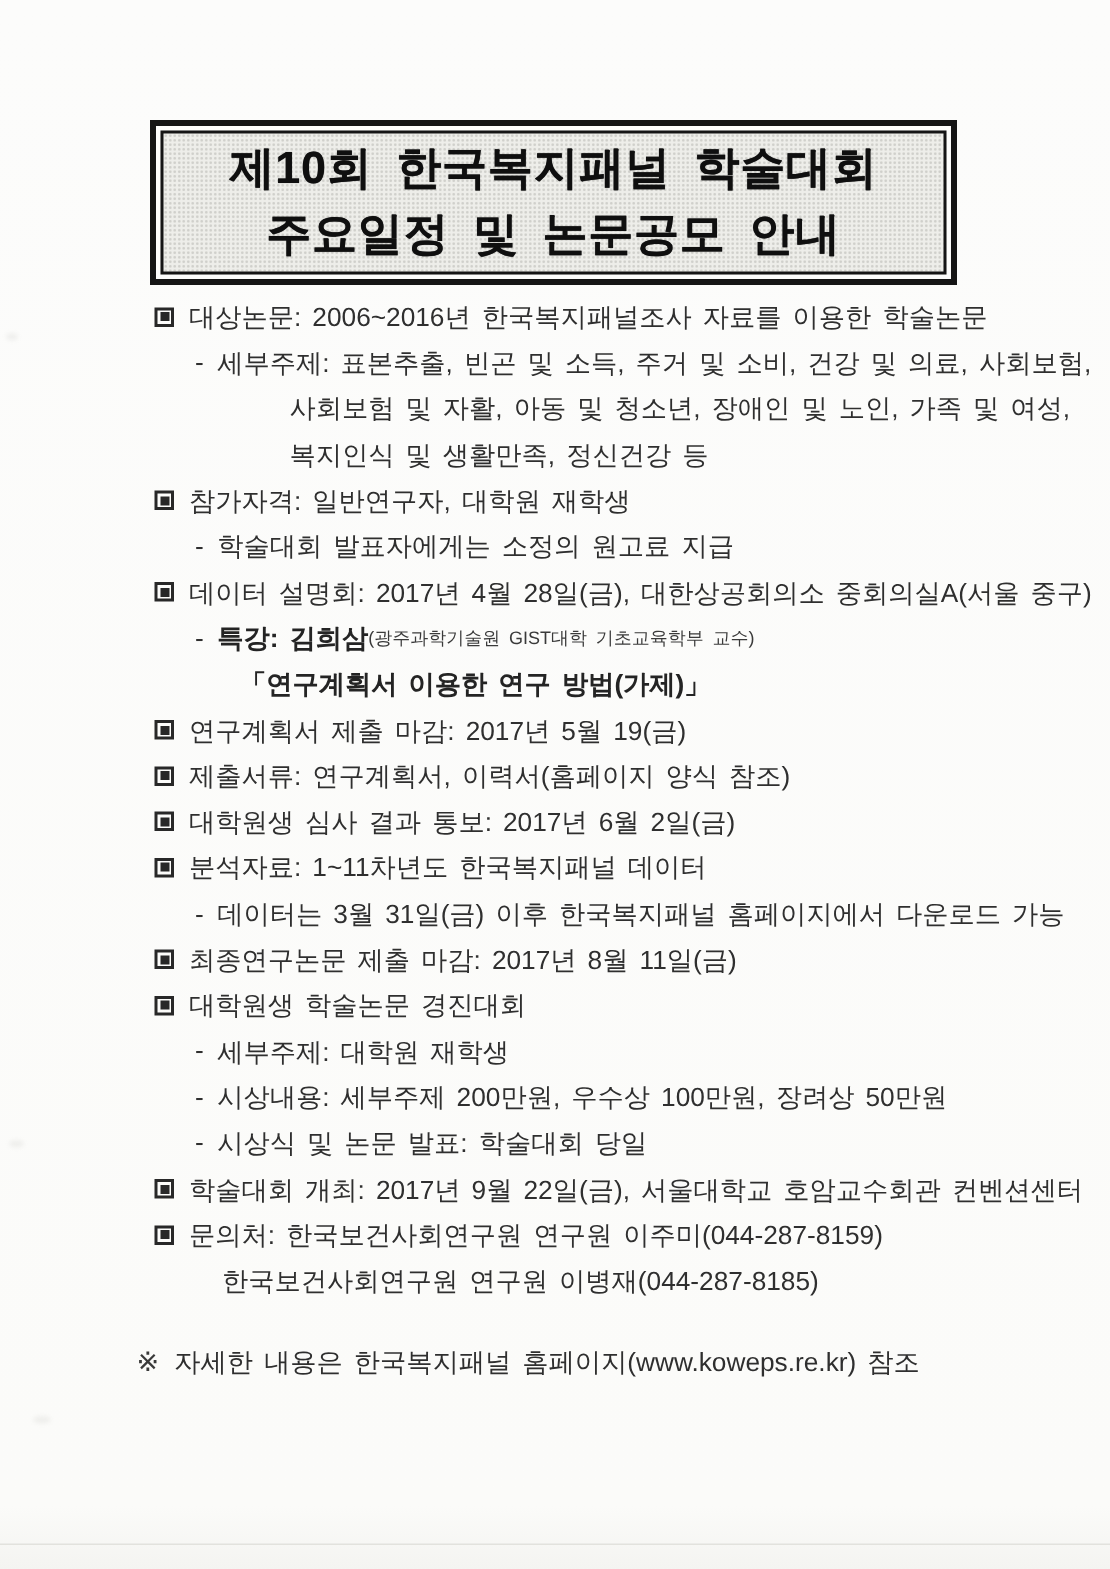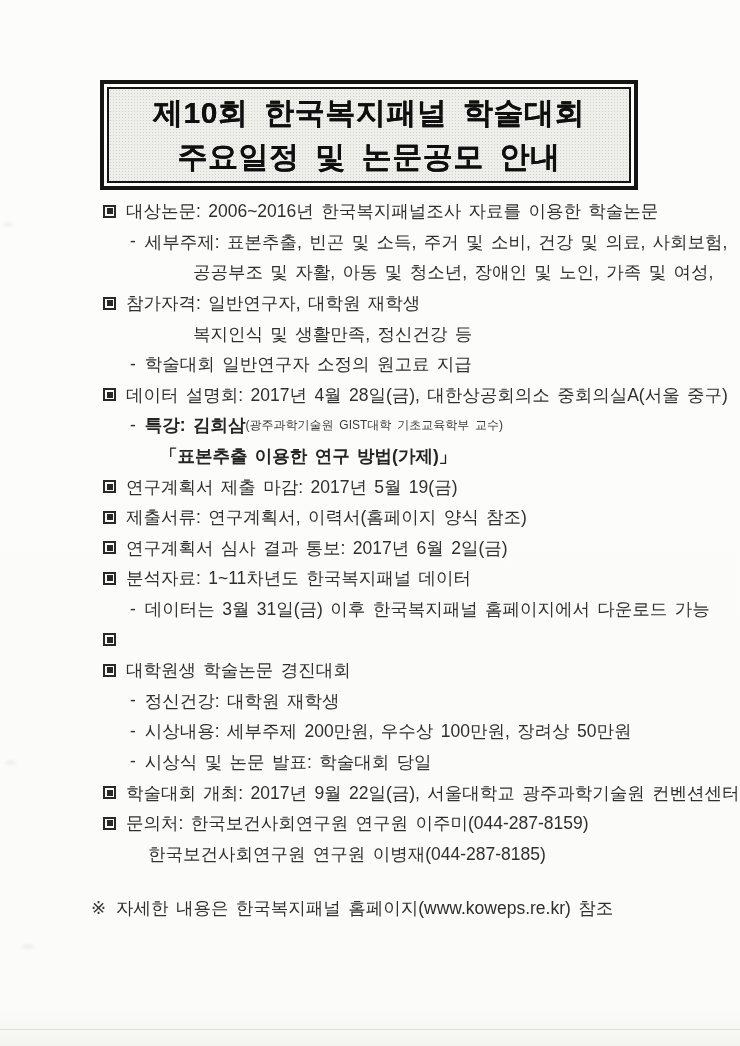--- a/index.html
+++ b/index.html
@@ -100,105 +100,106 @@
         <span class="sqb">
           <i></i>
         </span>
         <span class="seg">대상논문: 2006~2016년 한국복지패널조사 자료를 이용한 학술논문</span>
       </div>
       <div class="bline sub">
         <span class="dash">-</span>
         <span class="seg">세부주제: 표본추출, 빈곤 및 소득, 주거 및 소비, 건강 및 의료, 사회보험,</span>
       </div>
       <div class="bline cont-deep">
-        <span class="seg">공공부조 및 자활, 아동 및 청소년, 장애인 및 노인, 가족 및 여성,</span>
-      </div>
-      <div class="bline bullet">
-        <span class="sqb">
-          <i></i>
-        </span>
-        <span class="seg">참가자격: 일반연구자, 대학원 재학생</span>
+        <span class="seg">사회보험 및 자활, 아동 및 청소년, 장애인 및 노인, 가족 및 여성,</span>
       </div>
       <div class="bline cont-deep">
         <span class="seg">복지인식 및 생활만족, 정신건강 등</span>
       </div>
-      <div class="bline sub">
-        <span class="dash">-</span>
-        <span class="seg">학술대회 일반연구자 소정의 원고료 지급</span>
+      <div class="bline bullet">
+        <span class="sqb">
+          <i></i>
+        </span>
+        <span class="seg">참가자격: 일반연구자, 대학원 재학생</span>
+      </div>
+      <div class="bline sub">
+        <span class="dash">-</span>
+        <span class="seg">학술대회 발표자에게는 소정의 원고료 지급</span>
       </div>
       <div class="bline bullet">
         <span class="sqb">
           <i></i>
         </span>
         <span class="seg">데이터 설명회: 2017년 4월 28일(금), 대한상공회의소 중회의실A(서울 중구)</span>
       </div>
       <div class="bline sub">
         <span class="dash">-</span>
         <span class="seg bold">특강: 김희삼</span>
         <span class="seg small">(광주과학기술원 GIST대학 기초교육학부 교수)</span>
       </div>
       <div class="bline quote">
-        <span class="seg bold">「표본추출 이용한 연구 방법(가제)」</span>
+        <span class="seg bold">「연구계획서 이용한 연구 방법(가제)」</span>
       </div>
       <div class="bline bullet">
         <span class="sqb">
           <i></i>
         </span>
         <span class="seg">연구계획서 제출 마감: 2017년 5월 19(금)</span>
       </div>
       <div class="bline bullet">
         <span class="sqb">
           <i></i>
         </span>
         <span class="seg">제출서류: 연구계획서, 이력서(홈페이지 양식 참조)</span>
       </div>
       <div class="bline bullet">
         <span class="sqb">
           <i></i>
         </span>
-        <span class="seg">연구계획서 심사 결과 통보: 2017년 6월 2일(금)</span>
+        <span class="seg">대학원생 심사 결과 통보: 2017년 6월 2일(금)</span>
       </div>
       <div class="bline bullet">
         <span class="sqb">
           <i></i>
         </span>
         <span class="seg">분석자료: 1~11차년도 한국복지패널 데이터</span>
       </div>
       <div class="bline sub">
         <span class="dash">-</span>
         <span class="seg">데이터는 3월 31일(금) 이후 한국복지패널 홈페이지에서 다운로드 가능</span>
       </div>
       <div class="bline bullet">
         <span class="sqb">
           <i></i>
         </span>
+        <span class="seg">최종연구논문 제출 마감: 2017년 8월 11일(금)</span>
       </div>
       <div class="bline bullet">
         <span class="sqb">
           <i></i>
         </span>
         <span class="seg">대학원생 학술논문 경진대회</span>
       </div>
       <div class="bline sub">
         <span class="dash">-</span>
-        <span class="seg">정신건강: 대학원 재학생</span>
+        <span class="seg">세부주제: 대학원 재학생</span>
       </div>
       <div class="bline sub">
         <span class="dash">-</span>
         <span class="seg">시상내용: 세부주제 200만원, 우수상 100만원, 장려상 50만원</span>
       </div>
       <div class="bline sub">
         <span class="dash">-</span>
         <span class="seg">시상식 및 논문 발표: 학술대회 당일</span>
       </div>
       <div class="bline bullet">
         <span class="sqb">
           <i></i>
         </span>
-        <span class="seg">학술대회 개최: 2017년 9월 22일(금), 서울대학교 광주과학기술원 컨벤션센터</span>
+        <span class="seg">학술대회 개최: 2017년 9월 22일(금), 서울대학교 호암교수회관 컨벤션센터</span>
       </div>
       <div class="bline bullet">
         <span class="sqb">
           <i></i>
         </span>
         <span class="seg">문의처: 한국보건사회연구원 연구원 이주미(044-287-8159)</span>
       </div>
       <div class="bline cont-contact">
         <span class="seg">한국보건사회연구원 연구원 이병재(044-287-8185)</span>
       </div>

